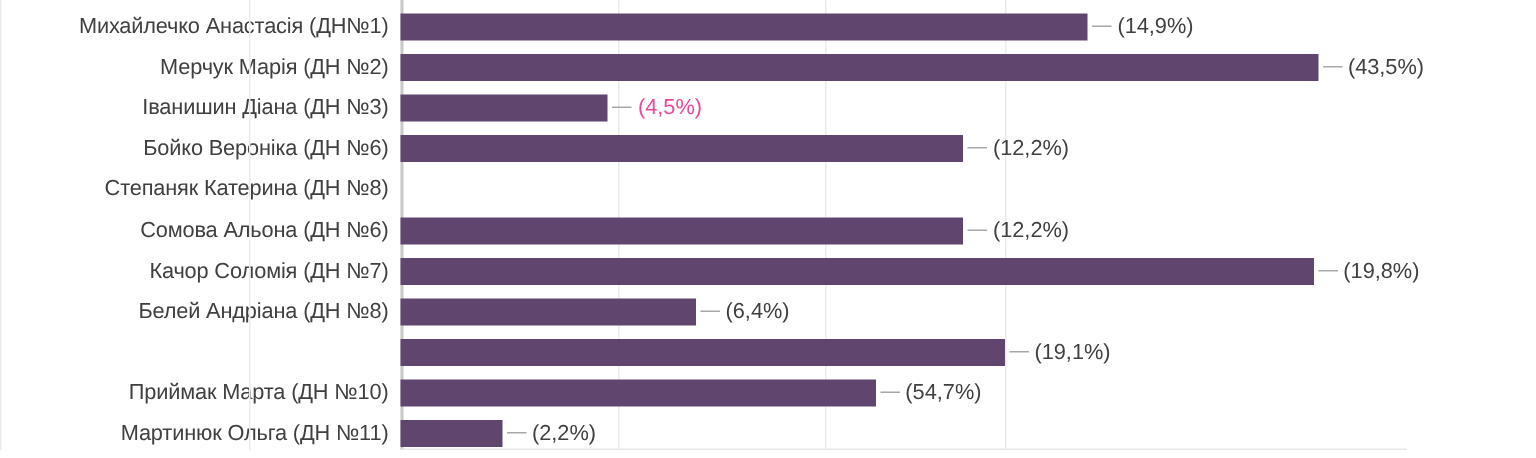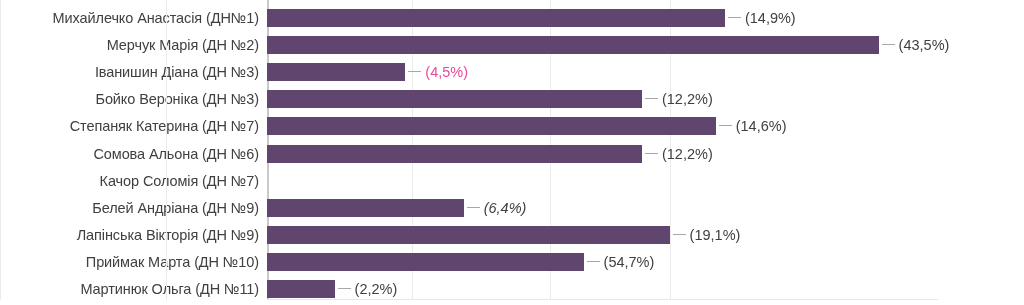--- a/index.html
+++ b/index.html
@@ -117,26 +117,25 @@
 </style>
 </head>
 <body>
 
 <div id="chart-root">
 
   <div id="category-axis">
       <div class="cat-label" style="top: 9px;">Михайлечко Анастасія (ДН№1)</div>
       <div class="cat-label" style="top: 36.1px;">Мерчук Марія (ДН №2)</div>
       <div class="cat-label" style="top: 63.2px;">Іванишин Діана (ДН №3)</div>
-      <div class="cat-label" style="top: 90.3px;">Бойко Вероніка (ДН №3)</div>
-      <div class="cat-label" style="top: 117.4px;">Степаняк Катерина (ДН №7)</div>
+      <div class="cat-label" style="top: 90.3px;">Бойко Вероніка (ДН №6)</div>
+      <div class="cat-label" style="top: 117.4px;">Степаняк Катерина (ДН №8)</div>
       <div class="cat-label" style="top: 144.5px; text-align: center;">Сомова Альона (ДН №6)</div>
       <div class="cat-label" style="top: 171.6px;">Качор Соломія (ДН №7)</div>
-      <div class="cat-label" style="top: 198.7px;">Белей Андріана (ДН №9)</div>
-      <div class="cat-label" style="top: 225.8px;">Лапінська Вікторія (ДН №9)</div>
+      <div class="cat-label" style="top: 198.7px;">Белей Андріана (ДН №8)</div>
       <div class="cat-label" style="top: 252.9px;">Приймак Марта (ДН №10)</div>
       <div class="cat-label" style="top: 280px;">Мартинюк Ольга (ДН №11)</div>
     </div>
 
   <div id="gridlines">
       <div class="gridline" style="left: 0px;"></div>
       <div class="gridline" style="left: 165.963px;"></div>
       <div class="gridline" style="left: 267.385px;"></div>
       <div class="gridline" style="left: 411.835px;"></div>
       <div class="gridline" style="left: 550.138px;"></div>
@@ -160,34 +159,34 @@
       <div class="bar-row" style="top: 63.2px; width: 670px;">
         <div class="bar" style="width: 138.303px; background: rgb(96, 69, 111);"></div>
         <div class="leader" style="left: 141.303px;"></div>
         <div class="value-label" style="left: 158.303px; color: #ec4899;">(4,5%)</div>
       </div>
       <div class="bar-row" style="top: 90.3px; width: 670px;">
         <div class="bar" style="width: 374.954px; background: rgb(96, 69, 111);"></div>
         <div class="leader" style="left: 377.954px;"></div>
         <div class="value-label" style="left: 394.954px; color: rgb(64, 64, 64);">(12,2%)</div>
       </div>
-      <div class="bar-row" style="top: 117.4px; width: 670px;">
-        <div class="bar" style="width: 448.716px; background: rgb(96, 69, 111);"></div>
-        <div class="leader" style="left: 451.716px;"></div>
-        <div class="value-label" style="left: 468.716px; color: rgb(64, 64, 64);">(14,6%)</div>
-      </div>
       <div class="bar-row" style="top: 144.5px; width: 670px;">
         <div class="bar" style="width: 374.954px; background: rgb(96, 69, 111);"></div>
         <div class="leader" style="left: 377.954px;"></div>
         <div class="value-label" style="left: 394.954px; color: rgb(64, 64, 64);">(12,2%)</div>
       </div>
+      <div class="bar-row" style="top: 171.6px; width: 670px;">
+        <div class="bar" style="width: 608.532px; background: rgb(96, 69, 111);"></div>
+        <div class="leader" style="left: 611.532px;"></div>
+        <div class="value-label" style="left: 628.532px; color: rgb(64, 64, 64);">(19,8%)</div>
+      </div>
       <div class="bar-row" style="top: 198.7px; width: 670px;">
         <div class="bar" style="width: 196.697px; background: rgb(96, 69, 111);"></div>
         <div class="leader" style="left: 199.697px;"></div>
-        <div class="value-label" style="left: 216.697px; color: rgb(64, 64, 64); font-style: italic;">(6,4%)</div>
+        <div class="value-label" style="left: 216.697px; color: rgb(64, 64, 64);">(6,4%)</div>
       </div>
       <div class="bar-row" style="top: 225.8px; width: 670px;">
         <div class="bar" style="width: 402.615px; background: rgb(96, 69, 111);"></div>
         <div class="leader" style="left: 405.615px;"></div>
         <div class="value-label" style="left: 422.615px; color: rgb(64, 64, 64);">(19,1%)</div>
       </div>
       <div class="bar-row" style="top: 252.9px; width: 670px;">
         <div class="bar" style="width: 316.56px; background: rgb(96, 69, 111);"></div>
         <div class="leader" style="left: 319.56px;"></div>
         <div class="value-label" style="left: 336.56px; color: rgb(64, 64, 64);">(54,7%)</div>

